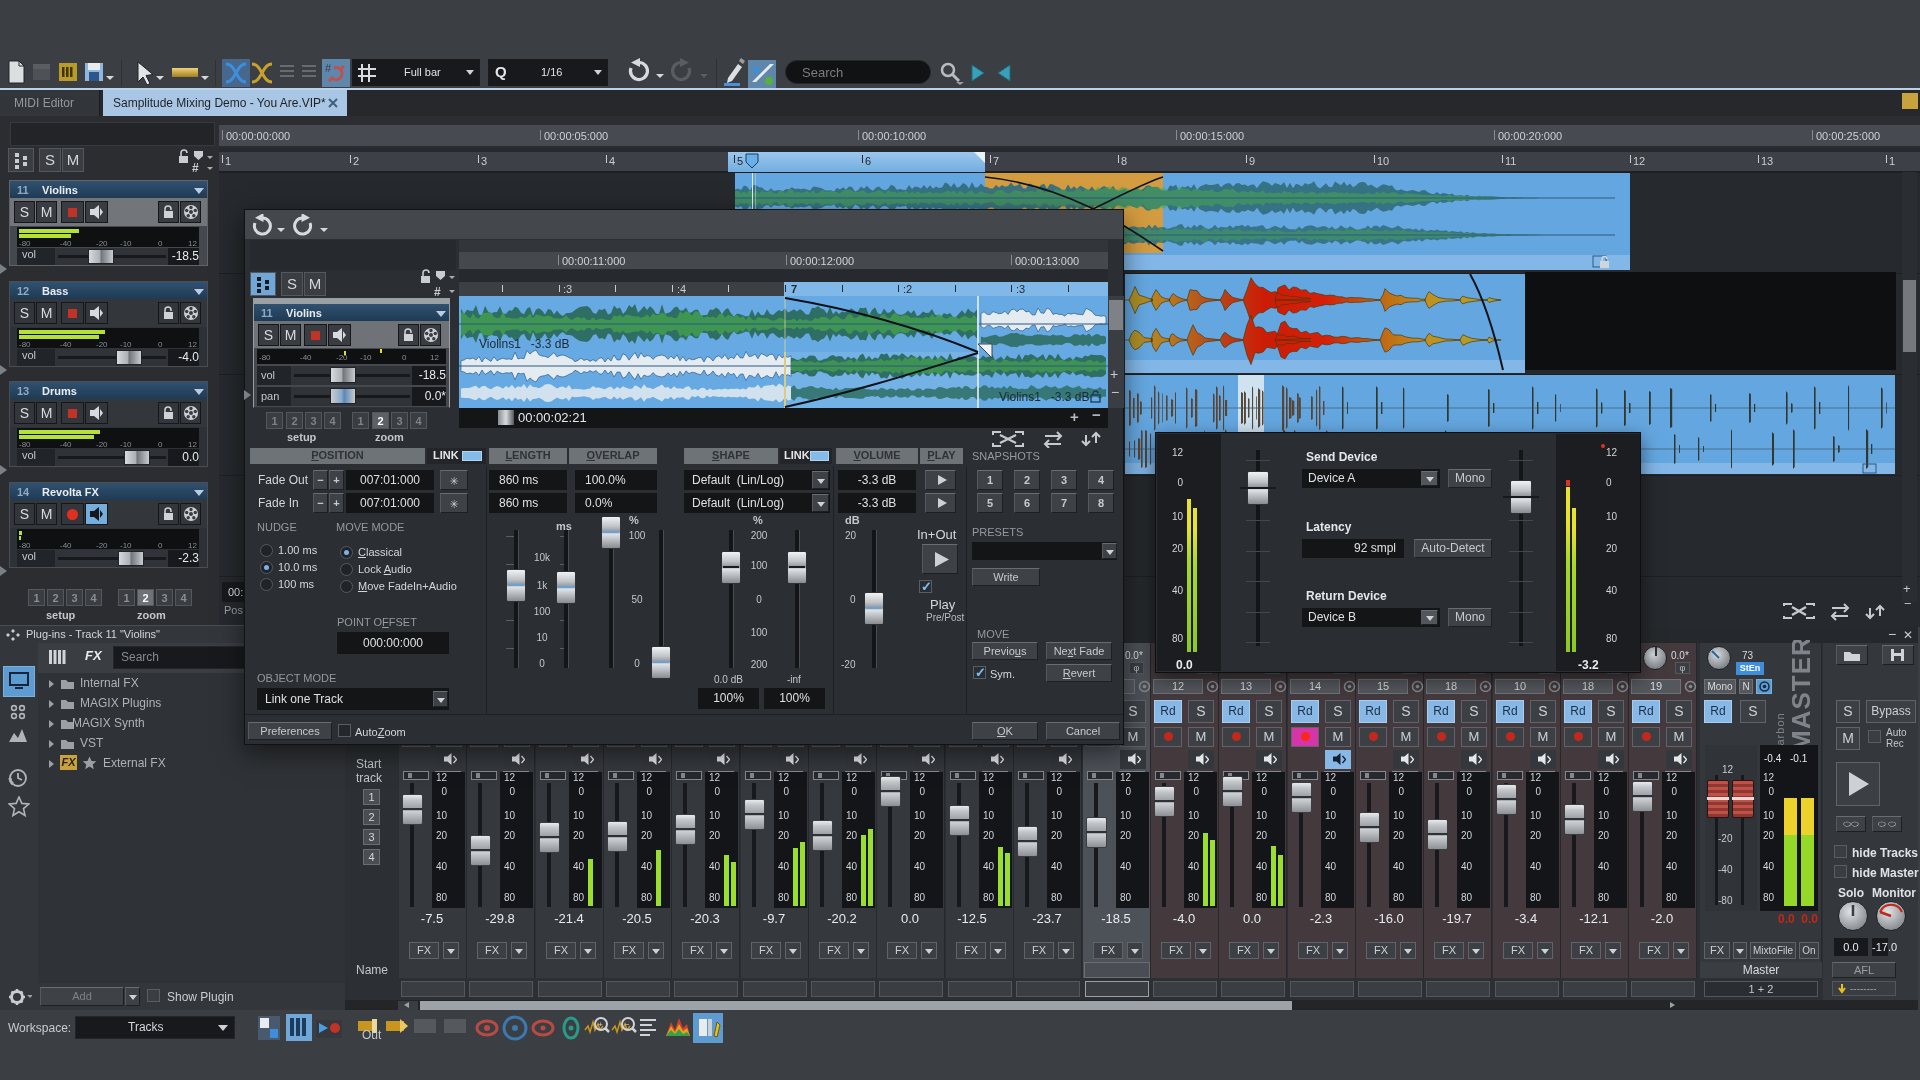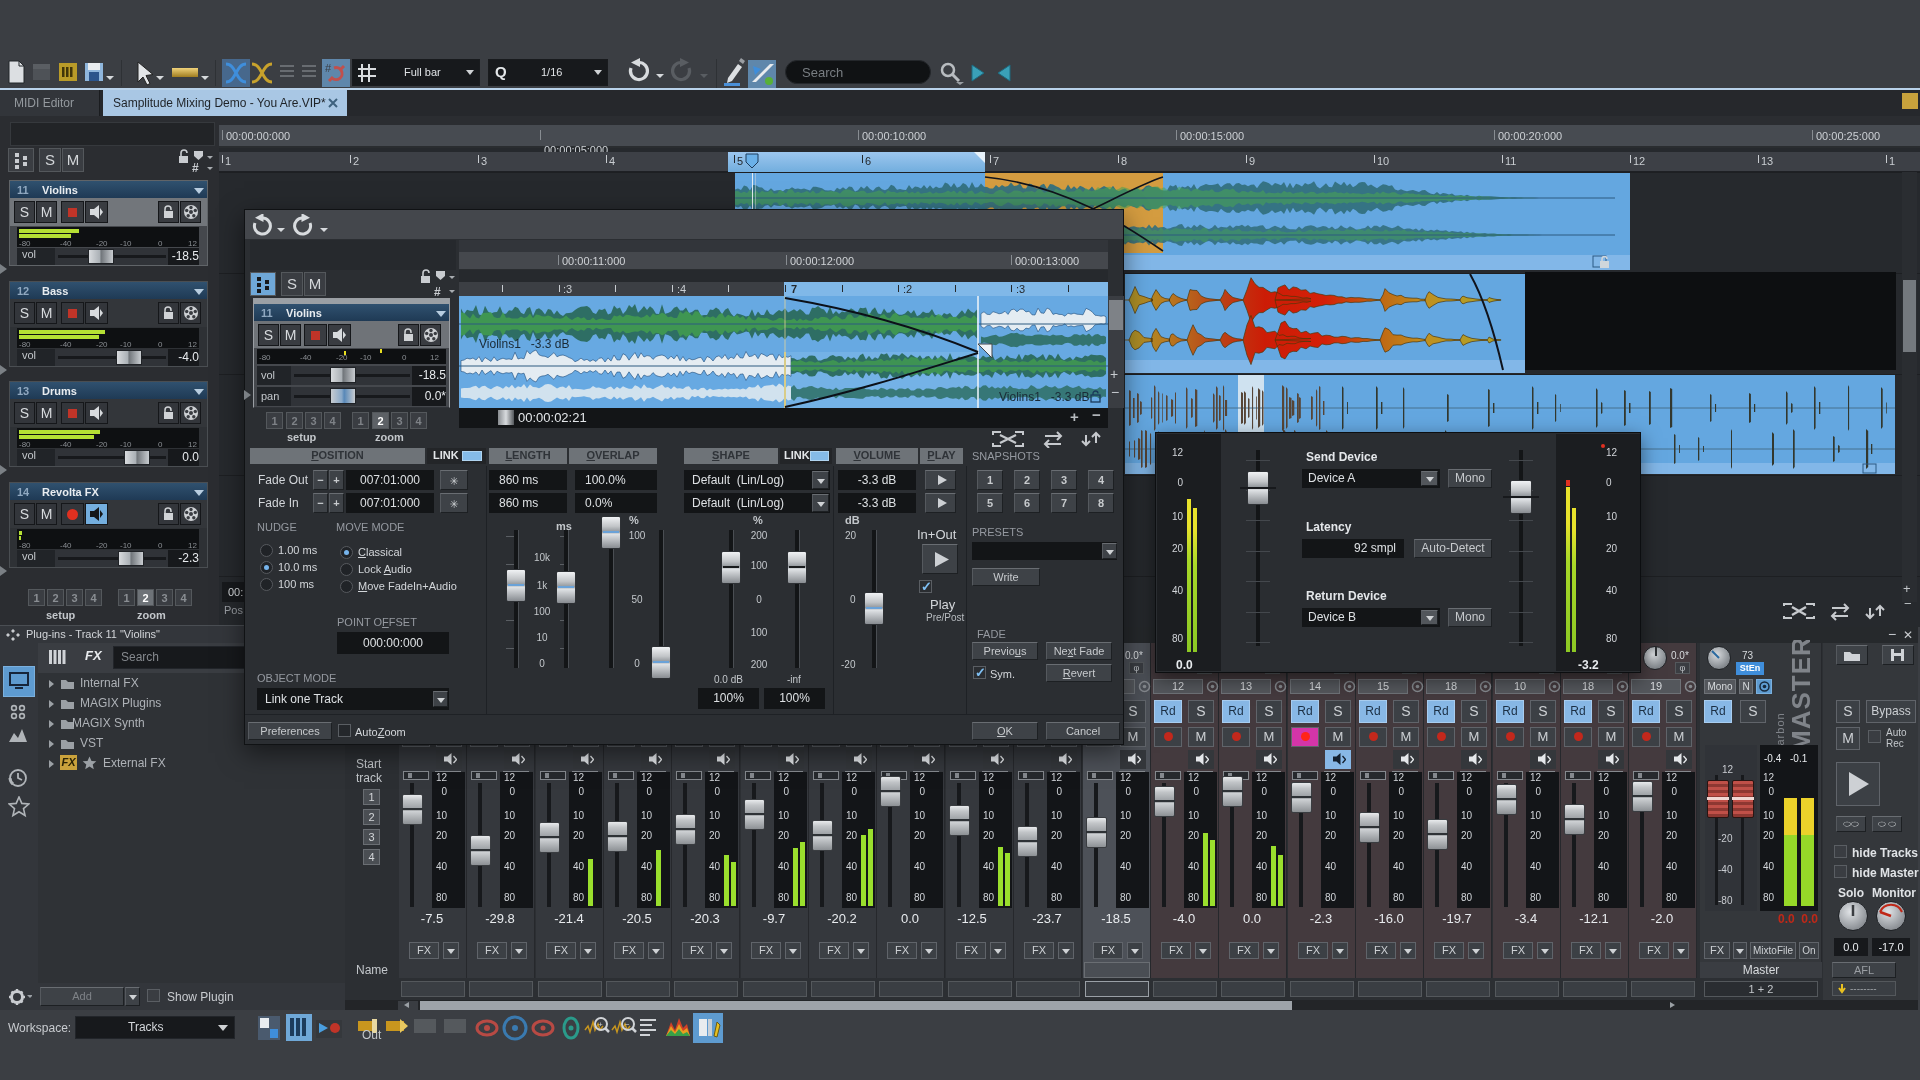--- a/index.html
+++ b/index.html
@@ -113,21 +113,21 @@
 <div class="a" style="left:0;top:116px;width:1920px;height:10px;background:#2b2d31;"></div>
 
 <div class="a" style="left:0;top:126px;width:1920px;height:501px;background:#26292d;"></div>
 <div class="a" style="left:0;top:116px;width:219px;height:511px;background:#2b2d31;"></div>
 <div class="a" style="left:10px;top:122px;width:205px;height:24px;background:#222427;border:1px solid #36393d;"></div>
 
 <div class="a" style="left:219px;top:125px;width:1701px;height:23px;background:#474b51;border-bottom:2px solid #2a2d30;"></div>
 <div class="tick" style="left:222px;top:130px;height:10px;"></div>
 <div class="lbl" style="left:226px;top:130px;color:#ccd0d4;">00:00:00:000</div>
 <div class="tick" style="left:540px;top:130px;height:10px;"></div>
-<div class="lbl" style="left:544px;top:144px;color:#ccd0d4;">00:00:05:000</div>
+<div class="lbl" style="left:544px;top:130px;color:#ccd0d4;">00:00:05:000</div>
 <div class="tick" style="left:858px;top:130px;height:10px;"></div>
 <div class="lbl" style="left:862px;top:130px;color:#ccd0d4;">00:00:10:000</div>
 <div class="tick" style="left:1176px;top:130px;height:10px;"></div>
 <div class="lbl" style="left:1180px;top:130px;color:#ccd0d4;">00:00:15:000</div>
 <div class="tick" style="left:1494px;top:130px;height:10px;"></div>
 <div class="lbl" style="left:1498px;top:130px;color:#ccd0d4;">00:00:20:000</div>
 <div class="tick" style="left:1812px;top:130px;height:10px;"></div>
 <div class="lbl" style="left:1816px;top:130px;color:#ccd0d4;">00:00:25:000</div>
 <div class="a" style="left:219px;top:152px;width:1701px;height:20px;background:#3d4046;border-bottom:1px solid #1e2024;"></div>
 <div class="a" style="left:728px;top:152px;width:257px;height:20px;background:linear-gradient(180deg,#9cc6ee,#72aede);"></div>
@@ -1468,21 +1468,21 @@
 <div class="a" style="left:1838px;top:901px;width:30px;height:30px;border-radius:50%;background:radial-gradient(circle at 40% 35%,#e0e3e6,#9a9ea3 60%,#6e7277);border:1px solid #202327;"></div>
 <svg class="a" style="left:1838px;top:901px" width="30" height="30">
     <path d="M15 15 L15 4" stroke="#3a3d41" stroke-width="2.5"></path>
   </svg>
 <div class="a" style="left:1876px;top:901px;width:30px;height:30px;border-radius:50%;background:radial-gradient(circle at 40% 35%,#e0e3e6,#9a9ea3 60%,#6e7277);border:1px solid #202327;"></div>
 <svg class="a" style="left:1876px;top:901px" width="30" height="30">
     <path d="M15 15 L4 11" stroke="#c02818" stroke-width="2.5"></path>
     <path d="M4 11 A12 12 0 0 1 26 11" stroke="#c02818" stroke-width="2" fill="none"></path>
   </svg>
 <div class="a dk" style="left:1834px;top:938px;width:34px;height:18px;color:#e8ebee;font-size:11px;text-align:center;line-height:18px;position:absolute;">0.0</div>
-<div class="a dk" style="left:1872px;top:938px;width:38px;height:18px;color:#e8ebee;font-size:11px;text-align:center;line-height:18px;position:absolute;">-17.0</div>
+<div class="a dk" style="left:1872px;top:938px;width:16px;height:18px;color:#e8ebee;font-size:11px;text-align:center;line-height:18px;position:absolute;">-17.0</div>
 <div class="btn" style="left:1832px;top:962px;width:64px;height:16px;line-height:14px;color:#9a9ea3;">AFL</div>
 <div class="a" style="left:1832px;top:981px;width:64px;height:15px;background:#3a3e43;border:1px solid #54585c;"></div>
 <svg class="a" style="left:1836px;top:983px" width="12" height="12">
     <path d="M6 1 v7 m-3-3 l3 4 3-4" stroke="#e8c020" stroke-width="2" fill="none"></path>
   </svg>
 <div class="lbl sm" style="left:1850px;top:983px;color:#9a9ea3;">--------</div>
 <div class="a" style="left:345px;top:1000px;width:1573px;height:10px;background:#232528;"></div>
 <div class="a" style="left:398px;top:1001px;width:20px;height:9px;background:#3a3d42;"></div>
 <div class="a" style="left:404px;top:1002px;border-top:3px solid transparent;border-bottom:3px solid transparent;border-right:5px solid #9ba0a5;"></div>
 <div class="a" style="left:420px;top:1001px;width:872px;height:9px;background:#9ea3a9;"></div>
@@ -1784,21 +1784,21 @@
   </svg>
 <div class="chk on" style="left:919px;top:580px;"></div>
 <div class="lbl" style="left:930px;top:597px;color:#d3d6da;font-size:13px;">Play</div>
 <div class="lbl" style="left:926px;top:612px;color:#b8bcc0;font-size:10px;">Pre/Post</div>
 <div class="lbl" style="left:972px;top:526px;color:#9599a0;">PRESETS</div>
 <div class="vbox" style="left:972px;top:542px;width:145px;height:18px;"></div>
 <div class="btn" style="left:1102px;top:543px;width:15px;height:16px;">
     <div style="margin:6px auto 0;width:0;border-left:4px solid transparent;border-right:4px solid transparent;border-top:5px solid #cfd2d5;"></div>
   </div>
 <div class="btn" style="left:972px;top:568px;width:68px;height:18px;line-height:16px;">Write</div>
-<div class="lbl" style="left:977px;top:628px;color:#9599a0;">FADE</div>
+<div class="lbl" style="left:977px;top:628px;color:#9599a0;">MOVE</div>
 <div class="btn" style="left:972px;top:642px;width:66px;height:18px;line-height:16px;">Previo<span style="text-decoration:underline">u</span>s</div>
 <div class="btn" style="left:1046px;top:642px;width:66px;height:18px;line-height:16px;">Ne<span style="text-decoration:underline">x</span>t Fade</div>
 <div class="chk on" style="left:973px;top:666px;"></div>
 <div class="lbl" style="left:990px;top:668px;color:#d3d6da;">Sym.</div>
 <div class="btn" style="left:1046px;top:664px;width:66px;height:18px;line-height:16px;"><span style="text-decoration:underline">R</span>evert</div>
 <div class="a" style="left:245px;top:714px;width:878px;height:1px;background:#1e2125;"></div>
 <div class="btn" style="left:248px;top:722px;width:84px;height:18px;line-height:16px;">Preferences</div>
 <div class="chk" style="left:338px;top:724px;"></div>
 <div class="lbl" style="left:355px;top:726px;color:#d3d6da;">Auto<span style="text-decoration:underline">Z</span>oom</div>
 <div class="btn" style="left:972px;top:722px;width:66px;height:18px;line-height:16px;"><span style="text-decoration:underline">O</span>K</div>

